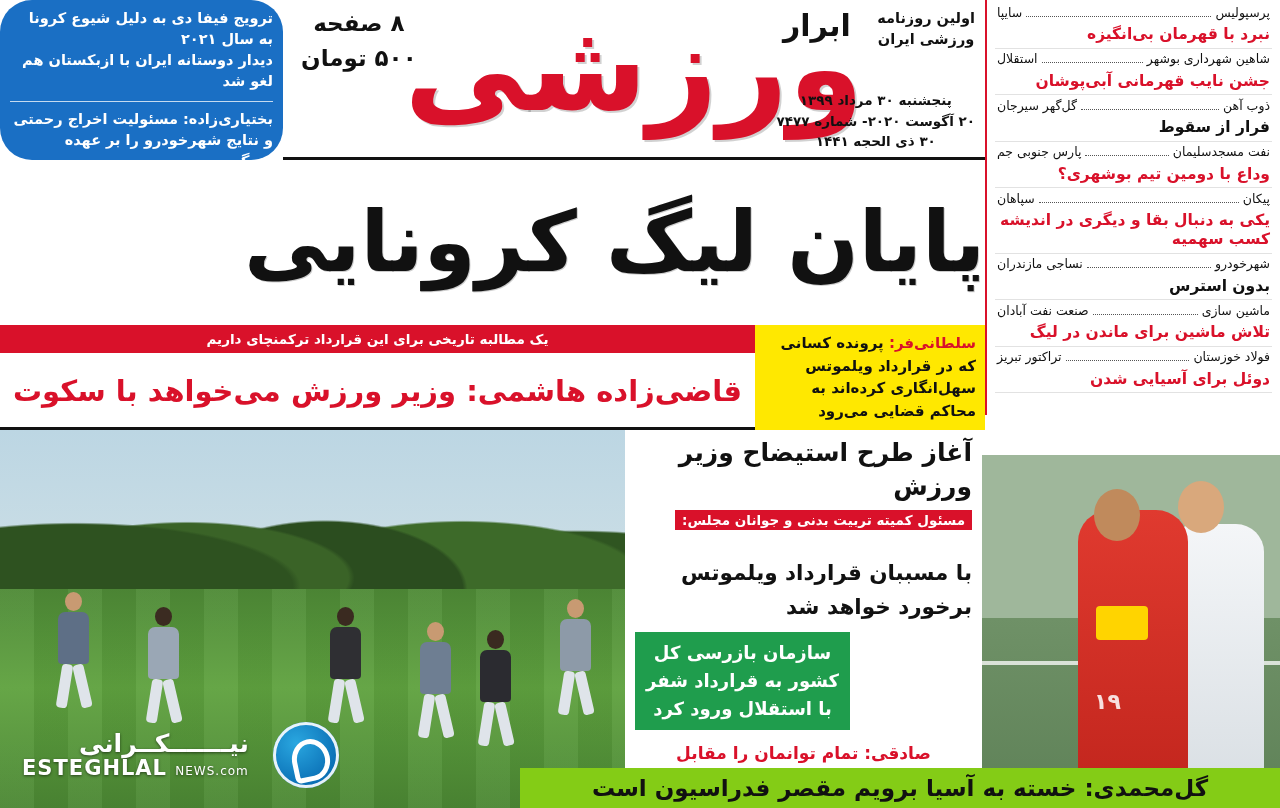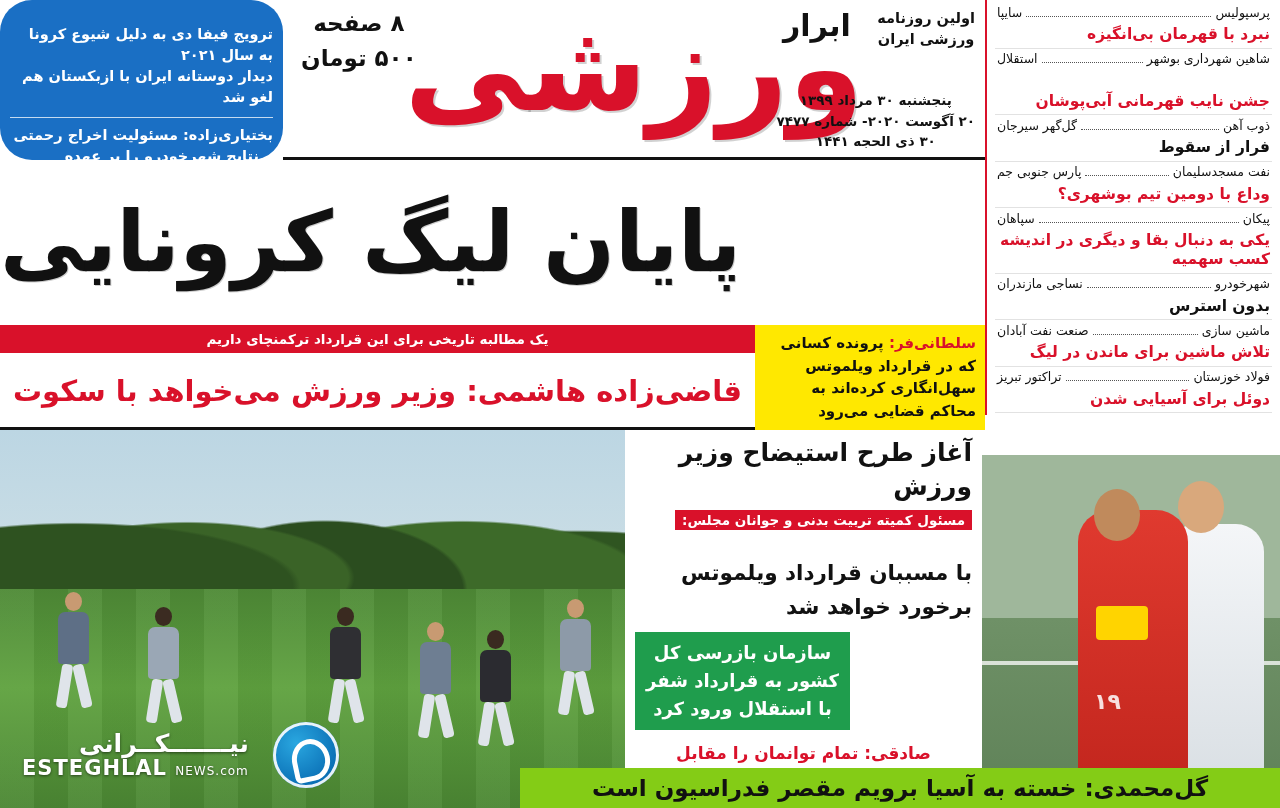--- a/index.html
+++ b/index.html
@@ -29,21 +29,21 @@
   .side-title {
     direction: rtl; text-align: right; font-weight: bold; font-size: 15.5px;
     color: #d9112a; padding: 3px 2px 2px 2px; line-height: 1.2;
   }
   .side-sep { height: 1px; background: #e2e2e2; margin: 2px 0; }
 
   
   .promo {
     position: absolute; top: 0; left: 0; width: 283px; height: 160px;
     background: #1a6fc4; color: #ffffff; direction: rtl; text-align: right;
-    padding: 24px 10px; font-size: 14.5px; font-weight: bold; line-height: 1.45; border-radius: 32px;
+    padding: 8px 10px; font-size: 14.5px; font-weight: bold; line-height: 1.45; border-radius: 32px;
   }
   .promo .blk { margin-bottom: 9px; }
   .promo .rule { height: 1px; background: rgba(255,255,255,.75); margin: 7px 0; }
 
   
   .masthead {
     position: absolute; top: 0; left: 283px; width: 702px; height: 160px;
     background: #ffffff; border-bottom: 3px solid #111;
   }
   .logo-word {
@@ -65,21 +65,21 @@
     font-size: 14.5px; font-weight: bold; color: #111; line-height: 1.45;
   }
   .mast-dates {
     position: absolute; bottom: 6px; right: 10px; direction: rtl; text-align: center;
     font-size: 13.5px; color: #111; line-height: 1.5; font-weight: bold;
   }
 
   
   .headline {
     position: absolute; top: 160px; left: 0; width: 985px; height: 165px;
-    background: #ffffff; display: flex; align-items: center; justify-content: flex-end; border-radius: 10px;
+    background: #ffffff; display: flex; align-items: center; justify-content: flex-start; border-radius: 10px;
   }
   .headline .txt {
     direction: rtl; font-size: 84px; font-weight: bold; color: #111;
     letter-spacing: -2px; line-height: 1.1; text-shadow: 1px 1px 0 rgba(0,0,0,.2);
   }
 
   
   .redblock { position: absolute; top: 325px; left: 0; width: 985px; height: 105px; }
   .yellowbox {
     position: absolute; top: 0; right: 0; width: 230px; height: 105px;
@@ -242,21 +242,21 @@
           <span class="dots"></span>
           <span class="teams">سایپا</span>
         </div>
         <div class="side-title" style="color: rgb(217, 17, 42);">نبرد با قهرمان بی‌انگیزه</div>
         <div class="side-sep"></div>
         <div class="side-item">
           <span class="teams">شاهین شهرداری بوشهر</span>
           <span class="dots"></span>
           <span class="teams">استقلال</span>
         </div>
-        <div class="side-title" style="color: rgb(217, 17, 42); margin-top: 20px;">جشن نایب قهرمانی آبی‌پوشان</div>
+        <div class="side-title" style="color: rgb(217, 17, 42);">جشن نایب قهرمانی آبی‌پوشان</div>
         <div class="side-sep"></div>
         <div class="side-item">
           <span class="teams">ذوب آهن</span>
           <span class="dots"></span>
           <span class="teams">گل‌گهر سیرجان</span>
         </div>
         <div class="side-title" style="color: rgb(17, 17, 17);">فرار از سقوط</div>
         <div class="side-sep"></div>
         <div class="side-item">
           <span class="teams">نفت مسجدسلیمان</span>

